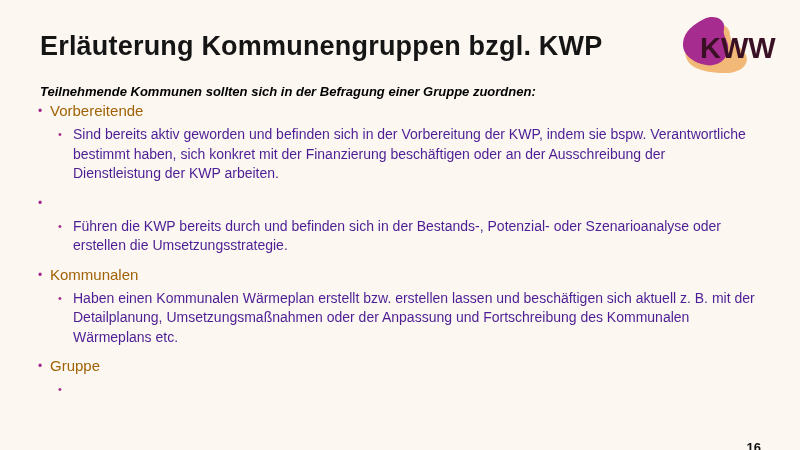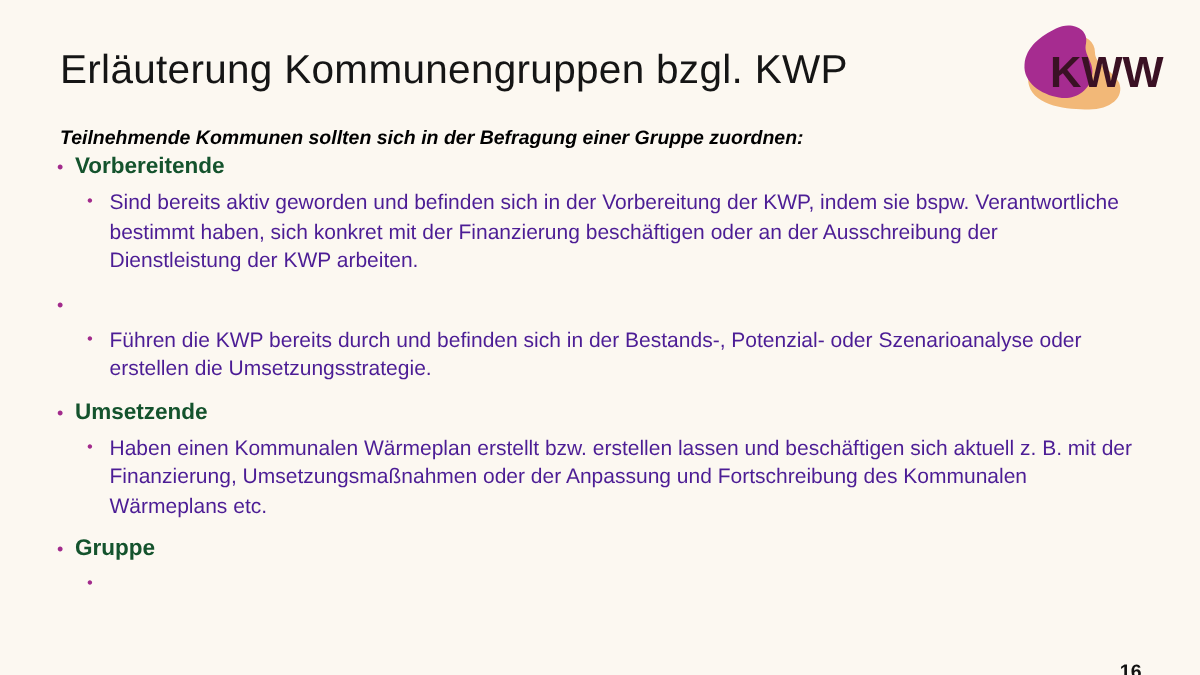--- a/index.html
+++ b/index.html
@@ -5,42 +5,42 @@
   html,body { margin:0; padding:0; }
   .slide {
     position:relative;
     width:800px; height:450px;
     background:#FCF8F1;
     font-family:"Liberation Sans", sans-serif;
     overflow:hidden;
   }
   .slide-title {
     position:absolute; left:40px; top:31px;
-    font-size:27px; font-weight:normal; color:#151515;
+    font-size:27px; font-weight:bold; color:#151515;
     letter-spacing:0.2px; white-space:nowrap;
   }
   .slide-subtitle {
     position:absolute; left:40px; top:84px;
     font-size:13px; font-weight:bold; color:#000000;
     white-space:nowrap;
     font-style:italic;
   }
   .content {
     position:absolute; left:38px; top:103px; width:722px;
   }
   .group-head {
     display:flex; align-items:flex-start;
     margin:0 0 6px 0;
   }
   .group-head .bullet {
     width:12px; flex:0 0 12px;
     color:#A22B8C; font-size:12px; line-height:16px;
   }
   .group-title {
-    font-size:15px; font-weight:bold; color:#14532d; line-height:16px;
+    font-size:15px; font-weight:normal; color:#a16207; line-height:16px;
   }
   .group-body {
     display:flex; align-items:flex-start;
     margin:0 0 11px 20px;
   }
   .group-body .bullet {
     width:15px; flex:0 0 15px;
     color:#A22B8C; font-size:11px; line-height:19.5px;
   }
   .group-desc {
@@ -90,25 +90,25 @@
       </div>
       <div class="group-body">
         <span class="bullet">•</span>
         <span class="group-desc">Führen die KWP bereits durch und befinden sich in der Bestands-, Potenzial- oder Szenarioanalyse oder erstellen die Umsetzungsstrategie.</span>
       </div>
     </div>
 
     <div class="group">
       <div class="group-head">
         <span class="bullet">•</span>
-        <span class="group-title">Umsetzende</span>
+        <span class="group-title">Kommunalen</span>
       </div>
       <div class="group-body">
         <span class="bullet">•</span>
-        <span class="group-desc">Haben einen Kommunalen Wärmeplan erstellt bzw. erstellen lassen und beschäftigen sich aktuell z. B. mit der Finanzierung, Umsetzungsmaßnahmen oder der Anpassung und Fortschreibung des Kommunalen Wärmeplans etc.</span>
+        <span class="group-desc">Haben einen Kommunalen Wärmeplan erstellt bzw. erstellen lassen und beschäftigen sich aktuell z. B. mit der Detailplanung, Umsetzungsmaßnahmen oder der Anpassung und Fortschreibung des Kommunalen Wärmeplans etc.</span>
       </div>
     </div>
 
     <div class="group">
       <div class="group-head">
         <span class="bullet">•</span>
         <span class="group-title">Gruppe</span>
       </div>
       <div class="group-body">
         <span class="bullet">•</span>

